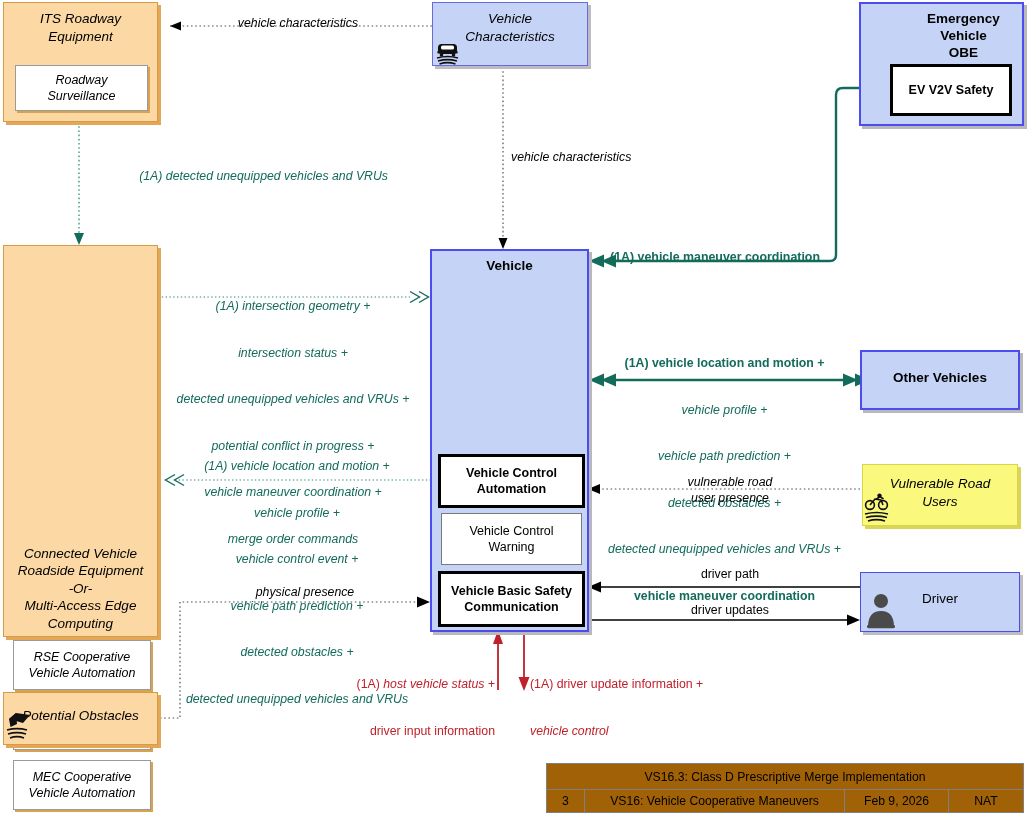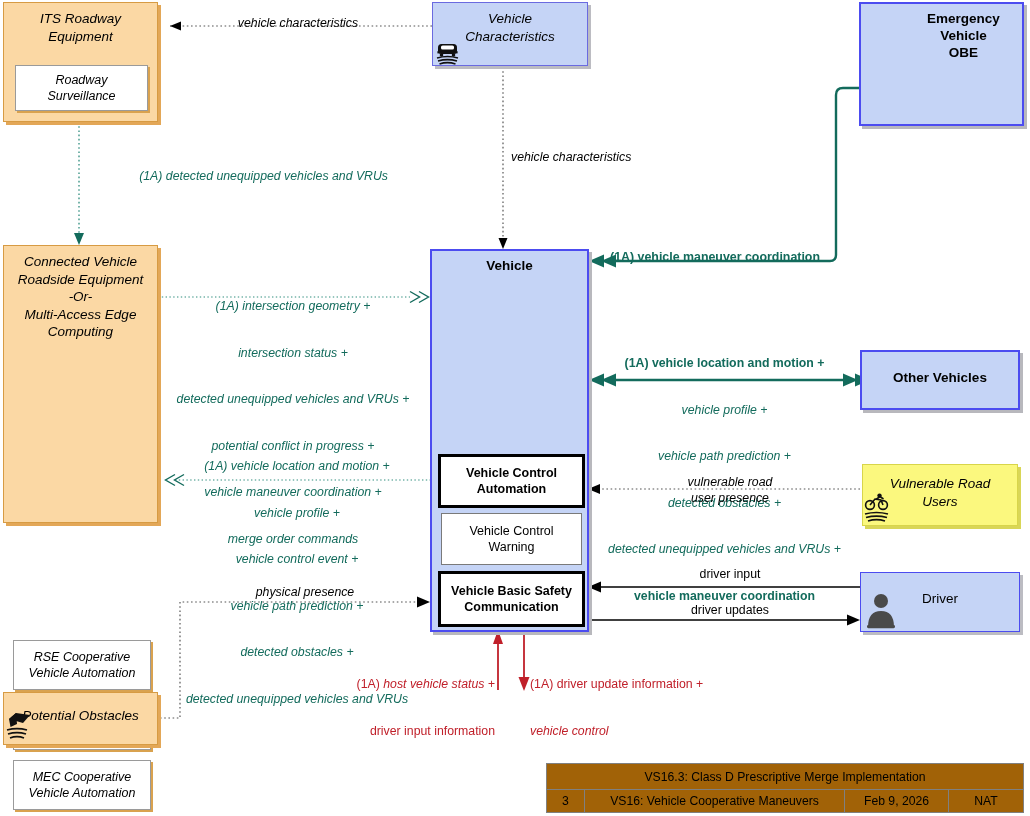--- a/index.html
+++ b/index.html
@@ -184,23 +184,26 @@
         <circle cx="18.5" cy="16" r="1.8" fill="#111"></circle>
       <path d="M2,19 Q12.5,16 23,19" stroke="#111" stroke-width="1.7" fill="none"></path>
       <path d="M3,22 Q12.5,19.2 22,22" stroke="#111" stroke-width="1.7" fill="none"></path>
       <path d="M4.5,25 Q12.5,22.4 20.5,25" stroke="#111" stroke-width="1.7" fill="none"></path>
     </svg>
   </div>
 
   <div class="box obj-veh" style="left:859px;top:2px;width:165px;height:124px;">
     <div class="title" style="white-space:pre-line;padding-left:48px;">Emergency Vehicle
 OBE</div>
-  </div>
-
-  <div class="box obj-phys" style="left:3px;top:245px;width:155px;height:278px;">
+    <div class="app app-bold" style="position:absolute;left:29px;top:60px;width:122px;height:52px;">
+      <span class="lbl bd">EV V2V Safety</span>
+    </div>
+  </div>
+
+  <div class="box obj-phys" style="left:3px;top:245px;width:155px;height:392px;justify-content:flex-end;">
     <div class="title" style="white-space:pre-line;">Connected Vehicle
 Roadside Equipment
 -Or-
 Multi-Access Edge
 Computing</div>
     <div class="app app-thin app-orange-wrap" style="position:absolute;left:9px;top:394px;width:138px;height:50px;">
       <span class="lbl it" style="white-space:pre-line;">RSE Cooperative
 Vehicle Automation</span>
     </div>
     <div class="app app-thin app-orange-wrap" style="position:absolute;left:9px;top:454px;width:138px;height:50px;">
@@ -301,21 +304,21 @@
     <div class="it">vehicle profile +</div>
     <div class="it">vehicle path prediction +</div>
     <div class="it">detected obstacles +</div>
     <div class="it">detected unequipped vehicles and VRUs +</div>
     <div class="bd">vehicle maneuver coordination</div>
   </div>
 
   <div class="flow f-black it" style="left:600px;top:475px;width:260px;white-space:pre-line;">vulnerable road
 user presence</div>
 
-  <div class="flow f-black" style="left:600px;top:567px;width:260px;">driver input</div>
+  <div class="flow f-black" style="left:600px;top:567px;width:260px;">driver path</div>
 
   <div class="flow f-black" style="left:600px;top:603px;width:260px;">driver updates</div>
 
   <div class="flow f-black it" style="left:190px;top:585px;width:230px;">physical presence</div>
 
   <div class="flow f-red" style="left:325px;top:646px;width:170px;text-align:right;">
     <div><span>(1A) </span><span class="it">host vehicle status +</span></div>
     <div>driver input information</div>
   </div>
 

